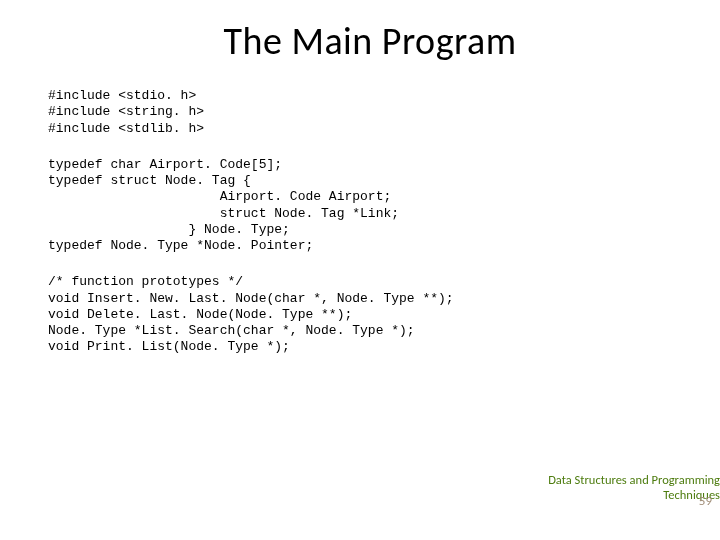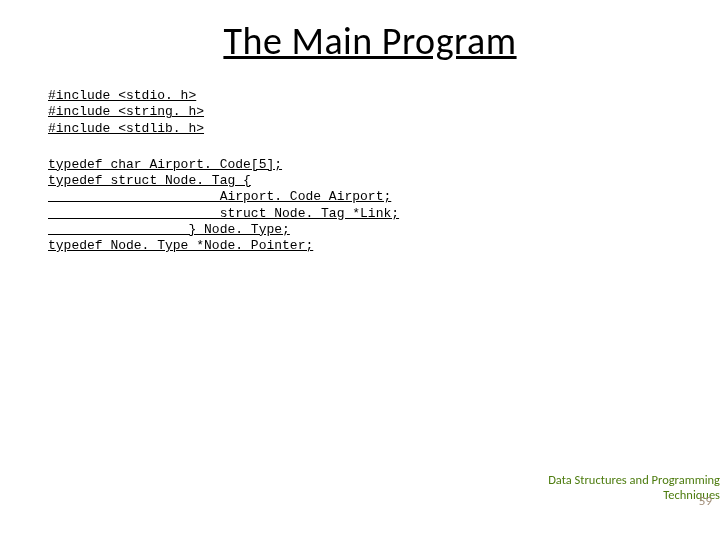--- a/index.html
+++ b/index.html
@@ -1,17 +1,17 @@
 <!DOCTYPE html>
 <html><head>
 <meta charset="utf-8">
 <style>
   * { margin: 0; padding: 0; box-sizing: border-box; }
   html, body { width: 720px; height: 540px; background: #fff; font-family: Calibri, Arial, sans-serif; color: #000; }
-  .slide { width: 720px; height: 528px; position: relative; padding: 18px 28px 0 48px; text-decoration: underline; }
+  .slide { width: 720px; height: 528px; position: relative; padding: 18px 28px 0 48px; }
   .title { font-size: 38px; font-weight: 400; text-align: center; margin-bottom: 24px; letter-spacing: 0.5px; }
   .code { font-family: "Courier New", Courier, monospace; font-size: 13px; line-height: 1.25; white-space: pre; }
   .block { margin-bottom: 20px; }
   .footer { position: absolute; bottom: 26px; left: 0; width: 100%; text-align: right; font-size: 12.5px; color: #4d7c0f; line-height: 1.2; }
   .pagenum { position: absolute; right: 8px; bottom: 20px; font-size: 13px; color: #a28f7a; }
 </style>
 </head>
 <body>
 
 <div class="slide">
@@ -19,17 +19,22 @@
 
   <div class="code block">#include &lt;stdio. h&gt;
 #include &lt;string. h&gt;
 #include &lt;stdlib. h&gt;</div>
   <div class="code block">typedef char Airport. Code[5];
 typedef struct Node. Tag {
                       Airport. Code Airport;
                       struct Node. Tag *Link;
                   } Node. Type;
 typedef Node. Type *Node. Pointer;</div>
+  <div class="code block">/* function prototypes */
+void Insert. New. Last. Node(char *, Node. Type **);
+void Delete. Last. Node(Node. Type **);
+Node. Type *List. Search(char *, Node. Type *);
+void Print. List(Node. Type *);</div>
 
   <div class="footer" style="white-space: pre-line;">Data Structures and Programming
 Techniques</div>
   <div class="pagenum">59</div>
 </div>
 
 </body></html>

